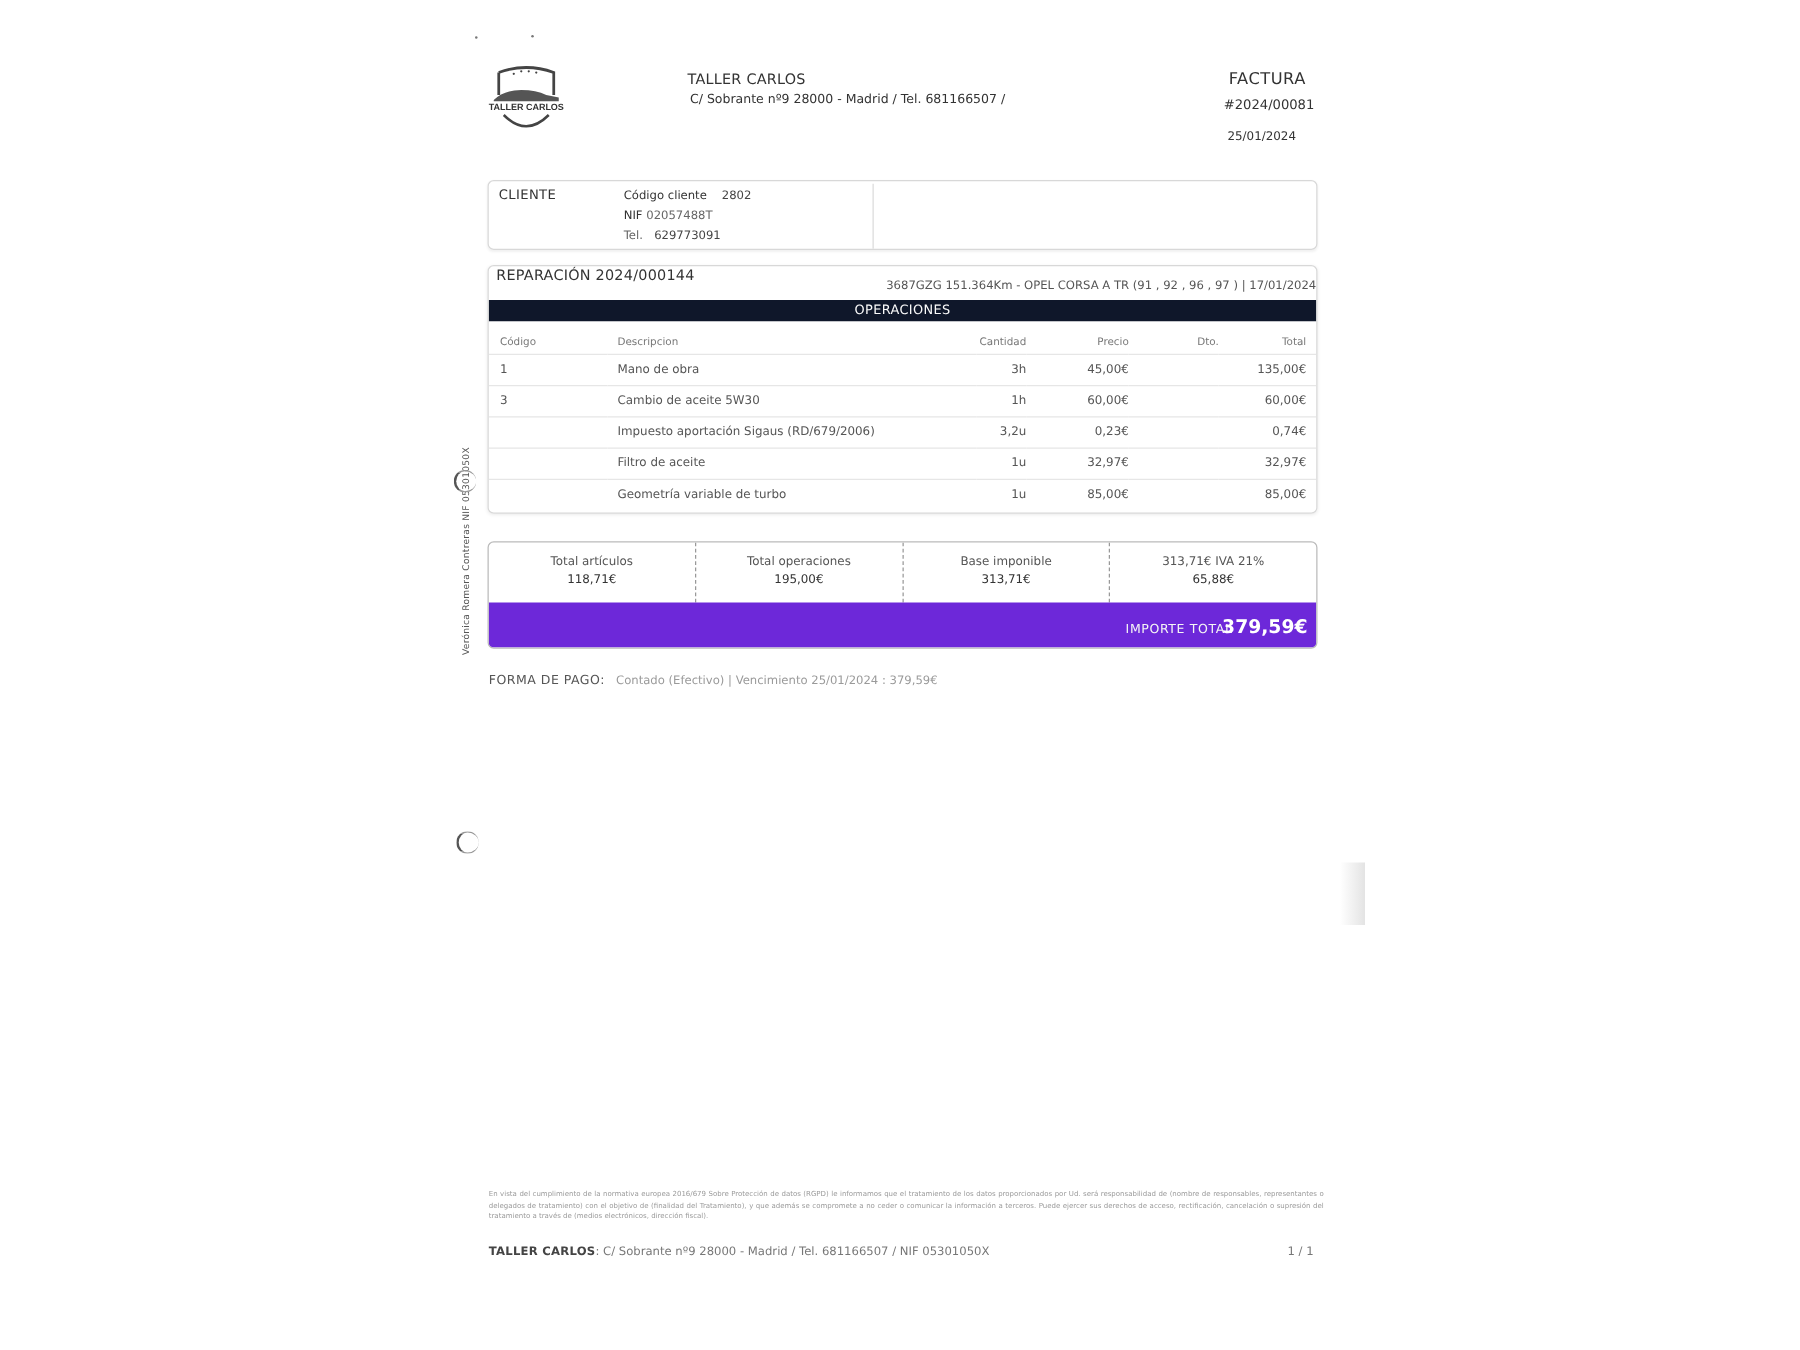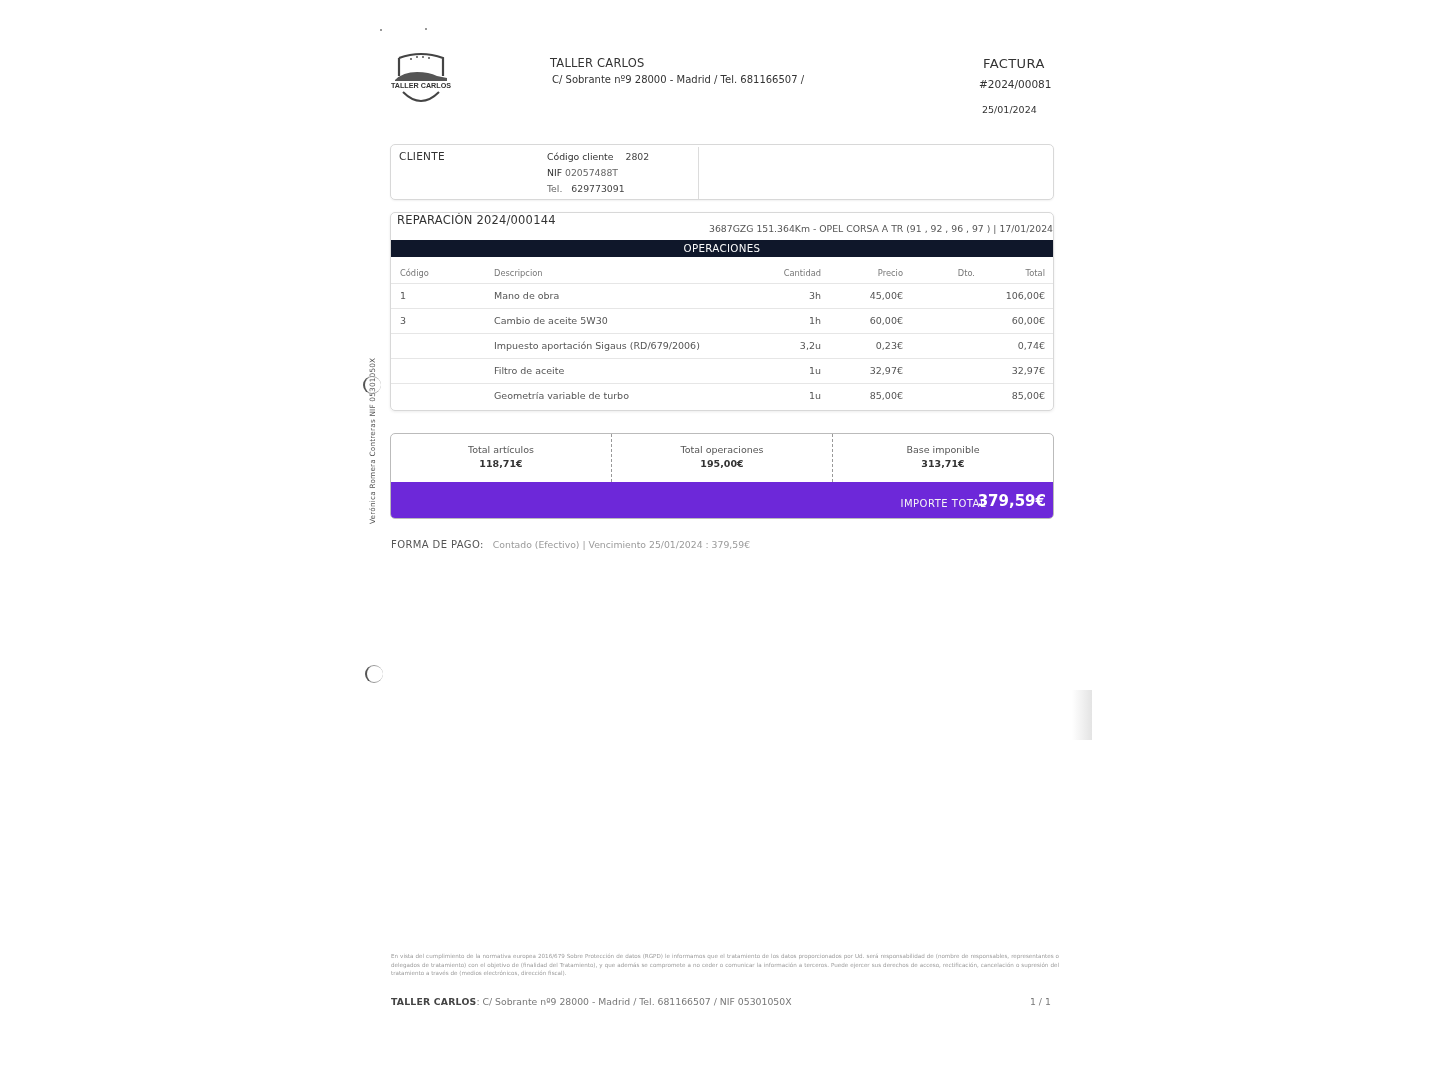--- a/index.html
+++ b/index.html
@@ -16,21 +16,21 @@
   .company-name { position: absolute; left: 550px; top: 56px; font-size: 11.5px; color: #333; letter-spacing: 0.2px; }
   .company-address { position: absolute; left: 552px; top: 74px; font-size: 10px; color: #333; }
   .doc-type { position: absolute; left: 983px; top: 56px; font-size: 13px; color: #333; letter-spacing: 0.4px; }
   .doc-number { position: absolute; left: 979px; top: 78px; font-size: 10.5px; color: #333; }
   .doc-date { position: absolute; left: 982px; top: 104px; font-size: 9.5px; color: #333; }
 
   
   .client-box { position: absolute; left: 390px; top: 144px; width: 664px; height: 56px; border: 1px solid #d8d8d8; border-radius: 5px; box-shadow: 0 1px 2px rgba(0,0,0,0.06); }
   .client-divider { position: absolute; left: 307px; top: 2px; bottom: 0; width: 1px; background: #dcdcdc; }
   .client-label { position: absolute; left: 8px; top: 5px; font-size: 10.5px; color: #333; letter-spacing: 0.3px; }
-  .client-fields { position: absolute; left: 108px; top: 4px; font-size: 9.3px; line-height: 16px; color: #444; margin-left: 48px; }
+  .client-fields { position: absolute; left: 108px; top: 4px; font-size: 9.3px; line-height: 16px; color: #444; }
   .client-fields .k { color: #333; }
   .client-fields .v { margin-left: 12px; }
   .client-fields .muted { color: #666; }
 
   
   .repair-box { position: absolute; left: 390px; top: 212px; width: 664px; height: 199px; border: 1px solid #d8d8d8; border-radius: 5px; box-shadow: 0 1px 3px rgba(0,0,0,0.08); overflow: hidden; }
   .repair-title { position: absolute; left: 6px; top: 0; font-size: 11.5px; color: #333; letter-spacing: 0.2px; }
   .repair-info { position: absolute; right: 0; top: 10px; font-size: 9.3px; color: #555; }
   .ops-bar { position: absolute; left: 0; right: 0; top: 27px; height: 17px; background: #0f172a; }
   .ops-bar-label { position: absolute; left: 0; right: 0; top: 2px; text-align: center; font-size: 10.3px; color: #fafafa; letter-spacing: 0.3px; }
@@ -44,21 +44,21 @@
   table.ops .c-price { width: 82px; text-align: right; }
   table.ops .c-dto { width: 72px; text-align: right; }
   table.ops .c-total { text-align: right; padding-right: 8px; }
 
   
   .totals-box { position: absolute; left: 390px; top: 433px; width: 664px; height: 86px; border: 1px solid #bbbbbb; border-radius: 5px; overflow: hidden; }
   .totals-cells { position: absolute; left: 0; top: 0; width: 100%; height: 48px; display: flex; }
   .tcell { flex: 1; text-align: center; border-right: 1px dashed #999; padding-top: 9px; }
   .tcell:last-child { border-right: none; }
   .tcell-label { font-size: 9.5px; color: #555; display: block; line-height: 14px; }
-  .tcell-value { font-size: 9.5px; color: #333; font-weight: bold; display: block; line-height: 14px; }
+  .tcell-value { font-size: 9.5px; color: #333; font-weight: normal; display: block; line-height: 14px; }
   .total-bar { position: absolute; left: 0; right: 0; top: 48px; bottom: 0; background: #6d28d9; }
   .total-bar-label { position: absolute; right: 67px; top: 16px; font-size: 10px; color: #f5f5f5; letter-spacing: 0.5px; font-variant: small-caps; }
   .total-bar-value { position: absolute; right: 7px; top: 10px; font-size: 15px; color: #ffffff; font-weight: bold; }
 
   
   .payment { position: absolute; left: 391px; top: 539px; font-size: 9.3px; white-space: nowrap; }
   .payment-label { color: #555; letter-spacing: 0.4px; font-size: 10px; }
   .payment-value { color: #9a9a9a; margin-left: 6px; }
 
   
@@ -140,21 +140,21 @@
           <th class="c-total">Total</th>
         </tr>
       </thead>
       <tbody>
         <tr>
           <td class="c-code">1</td>
           <td class="c-desc">Mano de obra</td>
           <td class="c-qty">3h</td>
           <td class="c-price">45,00€</td>
           <td class="c-dto"></td>
-          <td class="c-total">106,00€</td>
+          <td class="c-total">135,00€</td>
         </tr>
         <tr>
           <td class="c-code">3</td>
           <td class="c-desc">Cambio de aceite 5W30</td>
           <td class="c-qty">1h</td>
           <td class="c-price">60,00€</td>
           <td class="c-dto"></td>
           <td class="c-total">60,00€</td>
         </tr>
         <tr>
@@ -192,20 +192,24 @@
         <span class="tcell-value">118,71€</span>
       </div>
       <div class="tcell">
         <span class="tcell-label">Total operaciones</span>
         <span class="tcell-value">195,00€</span>
       </div>
       <div class="tcell">
         <span class="tcell-label">Base imponible</span>
         <span class="tcell-value">313,71€</span>
       </div>
+      <div class="tcell">
+        <span class="tcell-label">313,71€ IVA 21%</span>
+        <span class="tcell-value">65,88€</span>
+      </div>
     </div>
     <div class="total-bar">
       <span class="total-bar-label">IMPORTE TOTAL</span>
       <span class="total-bar-value">379,59€</span>
     </div>
   </div>
 
   <div class="payment">
     <span class="payment-label">FORMA DE PAGO:</span>
     <span class="payment-value">Contado (Efectivo)  |  Vencimiento 25/01/2024 : 379,59€</span>

